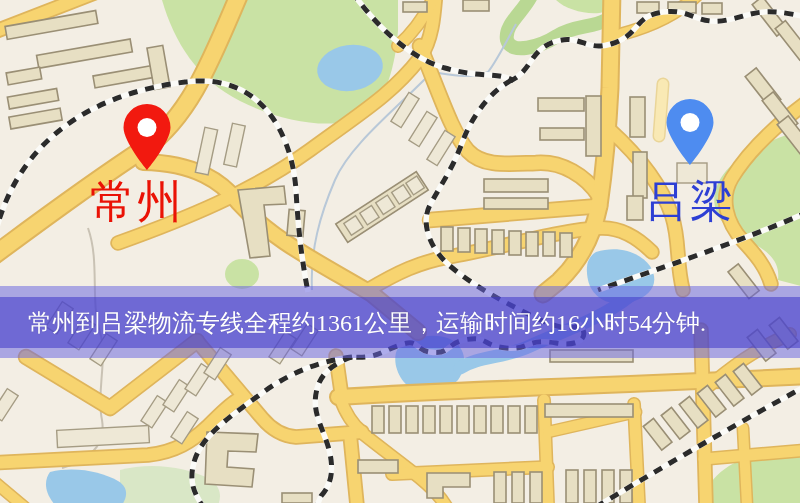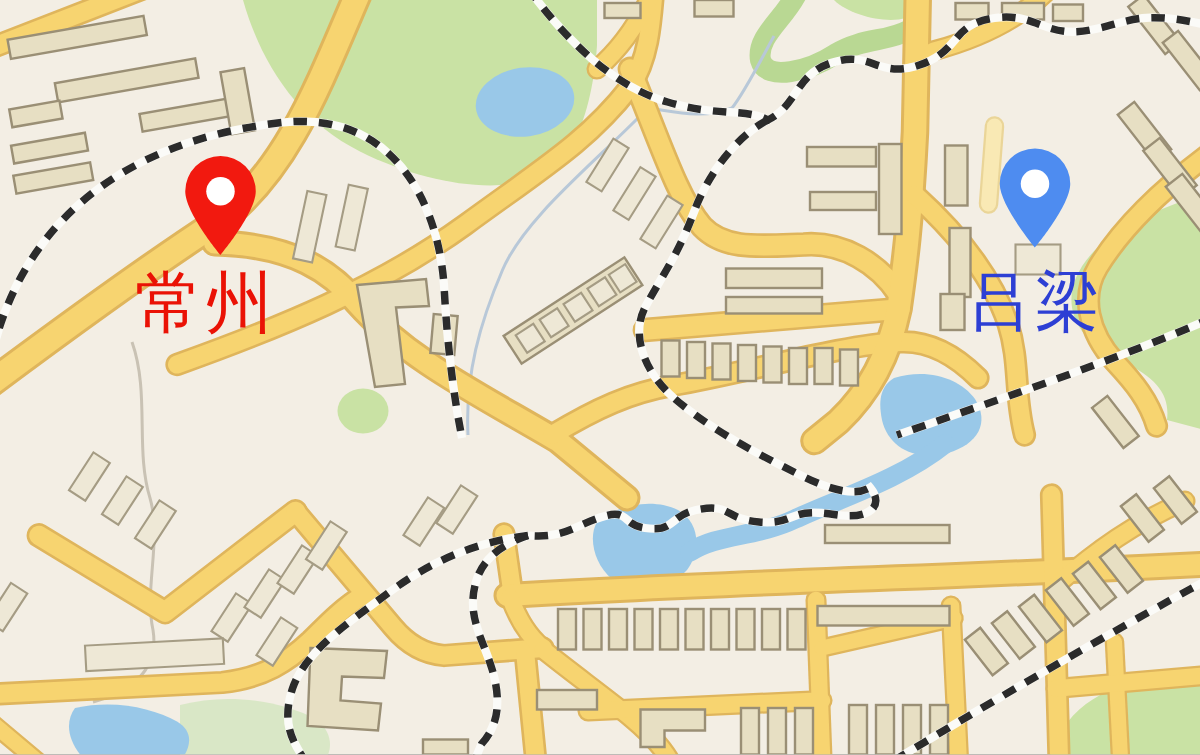--- a/index.html
+++ b/index.html
@@ -313,13 +313,18 @@
     <g transform="translate(122,103)">
       <path d="M25 67 C25 67 1.5 39 1.5 24.5 A23.5 23.5 0 1 1 48.5 24.5 C48.5 39 25 67 25 67 Z" fill="#f2190f"></path>
       <circle cx="25" cy="24.5" r="9.5" fill="#ffffff"></circle>
     </g>
     <g transform="translate(665,98)">
       <path d="M25 67 C25 67 1.5 39 1.5 24.5 A23.5 23.5 0 1 1 48.5 24.5 C48.5 39 25 67 25 67 Z" fill="#4e8cf0"></path>
       <circle cx="25" cy="24.5" r="9.5" fill="#ffffff"></circle>
     </g>
   </svg>
 
+  <div id="banner-outer">
+    <div id="banner-inner">
+      <span id="banner-text">常州到吕梁物流专线全程约1361公里，运输时间约16小时54分钟.</span>
+    </div>
+  </div>
 </div>
 
 </body></html>

